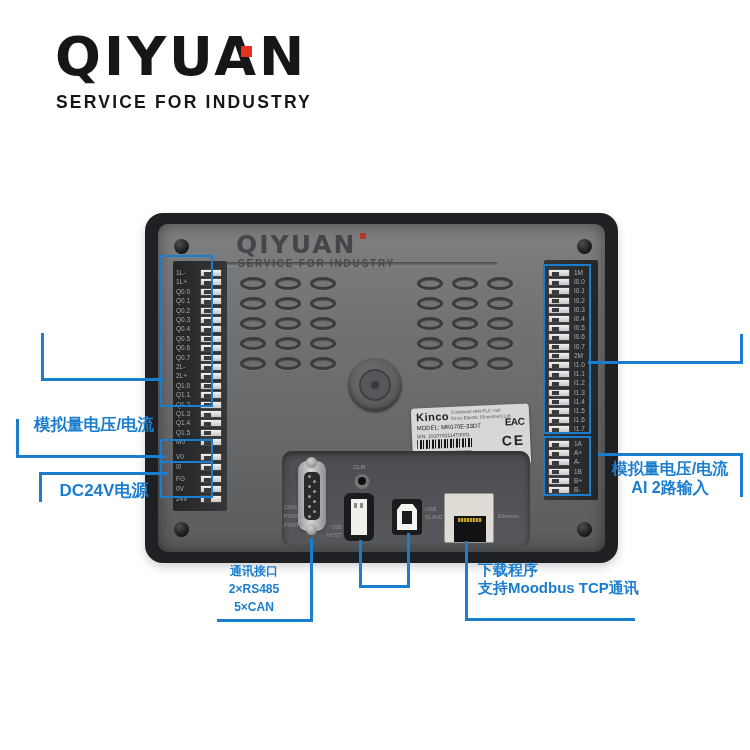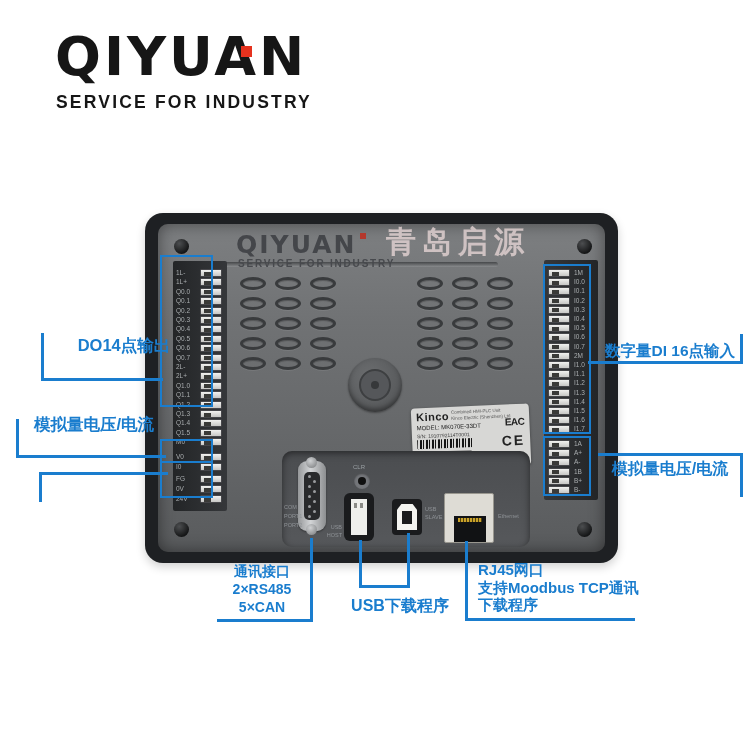--- a/index.html
+++ b/index.html
@@ -121,21 +121,20 @@
   <div class="logo-dot"></div>
   <div class="logo-tagline">SERVICE FOR INDUSTRY</div>
 
   <div class="device">
     <div class="panel">
 
       <div class="groove"></div>
       <div class="wm-logo">QIYUAN</div>
       <div class="wm-dot"></div>
       <div class="wm-tagline">SERVICE FOR INDUSTRY</div>
-      <div class="wm-cn">青岛启源</div>
 
       <div class="screw" style="left:16px;top:15px;"></div>
       <div class="screw" style="left:419px;top:15px;"></div>
       <div class="screw" style="left:16px;top:298px;"></div>
       <div class="screw" style="left:419px;top:298px;"></div>
 
       <div class="vents" id="vents-left" style="left:82px;top:53px;">
           <div class="vent"></div>
           <div class="vent"></div>
           <div class="vent"></div>
@@ -544,60 +543,56 @@
 
   <div class="bluebox" style="left:160px;top:255px;width:53px;height:152px;"></div>
   <div class="bluebox" style="left:160px;top:439px;width:53px;height:24px;"></div>
   <div class="bluebox" style="left:160px;top:461px;width:53px;height:37px;"></div>
   <div class="bluebox" style="left:543px;top:264px;width:48px;height:170px;"></div>
   <div class="bluebox" style="left:543px;top:436px;width:48px;height:60px;"></div>
 
   <div class="bl" style="left:41px;top:333px;width:3px;height:48px;"></div>
   <div class="bl" style="left:41px;top:378px;width:122px;height:3px;"></div>
   <div class="bt" style="left:44px;top:335px;width:160px;font-size:16.5px;line-height:21px;">
-    <div>DO14点输出</div>
   </div>
 
   <div class="bl" style="left:16px;top:419px;width:3px;height:39px;"></div>
   <div class="bl" style="left:16px;top:455px;width:150px;height:3px;"></div>
   <div class="bt" style="left:18px;top:415px;width:152px;font-size:16.5px;line-height:19px;">
     <div>模拟量电压/电流</div>
   </div>
 
   <div class="bl" style="left:39px;top:472px;width:129px;height:3px;"></div>
   <div class="bl" style="left:39px;top:472px;width:3px;height:30px;"></div>
+  <div class="bt" style="left:48px;top:479px;width:112px;font-size:17px;">
+    <div>DC24V电源</div>
+  </div>
 
   <div class="bl" style="left:588px;top:361px;width:155px;height:3px;"></div>
   <div class="bl" style="left:740px;top:334px;width:3px;height:30px;"></div>
-  <div class="bt" style="left:600px;top:341px;width:140px;font-size:15.5px;">
-    <div>数字量DI 16点输入</div>
-  </div>
 
   <div class="bl" style="left:598px;top:453px;width:145px;height:3px;"></div>
   <div class="bl" style="left:740px;top:453px;width:3px;height:44px;"></div>
   <div class="bt" style="left:600px;top:459px;width:140px;font-size:16px;line-height:19px;">
     <div>模拟量电压/电流</div>
+    <div>AI 2路输入</div>
   </div>
 
   <div class="bl" style="left:310px;top:538px;width:3px;height:84px;"></div>
   <div class="bl" style="left:217px;top:619px;width:96px;height:3px;"></div>
-  <div class="bt" style="left:212px;top:562px;width:100px;font-size:14px;line-height:18px;">
+  <div class="bt" style="left:204px;top:562px;width:100px;font-size:12px;line-height:18px;">
     <div>通讯接口</div>
     <div>2×RS485</div>
     <div>5×CAN</div>
   </div>
 
   <div class="bl" style="left:359px;top:540px;width:3px;height:48px;"></div>
   <div class="bl" style="left:407px;top:533px;width:3px;height:55px;"></div>
   <div class="bl" style="left:359px;top:585px;width:51px;height:3px;"></div>
-  <div class="bt" style="left:340px;top:596px;width:120px;font-size:16px;">
-    <div>USB下载程序</div>
-  </div>
 
   <div class="bl" style="left:465px;top:541px;width:3px;height:80px;"></div>
   <div class="bl" style="left:465px;top:618px;width:170px;height:3px;"></div>
   <div class="bt" style="left:478px;top:561px;width:175px;font-size:15px;line-height:17.5px;text-align:left;">
-    <div>RJ45网口</div>
+    <div>下载程序</div>
     <div>支持Moodbus TCP通讯</div>
-    <div>下载程序</div>
   </div>
 
 </div>
 
 </body></html>

